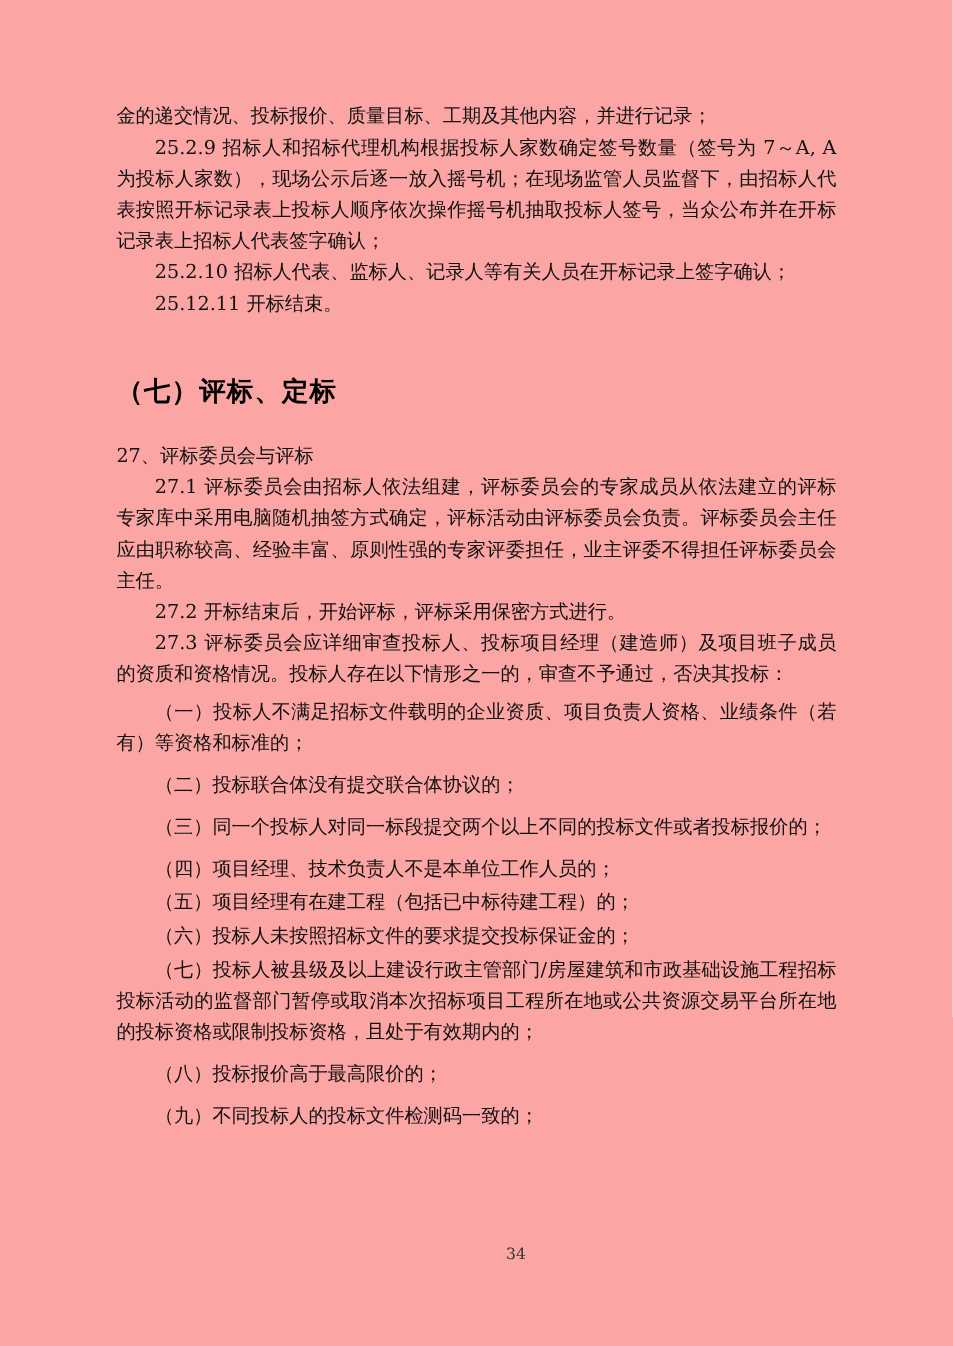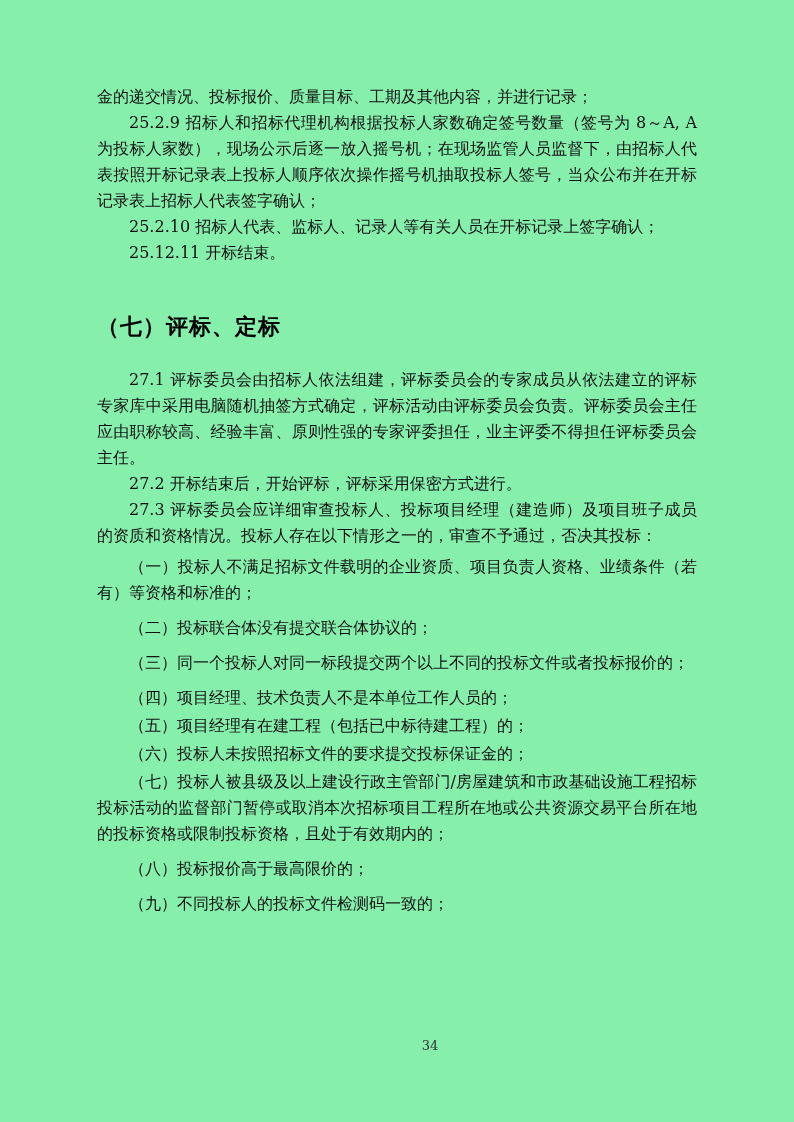--- a/index.html
+++ b/index.html
@@ -1,20 +1,20 @@
 <!DOCTYPE html>
 <html><head>
 <meta charset="utf-8">
 <style>
   html, body { margin: 0; padding: 0; background: #ffffff; }
   .page {
     position: relative;
     width: 794px;
     height: 1122px;
-    background: #86efac;
+    background: #fca5a5;
     color: #111;
     font-family: "DejaVu Serif", "Liberation Serif", serif;
     overflow: hidden;
   }
   .content {
     position: absolute;
     left: 97px;
     top: 84px;
     width: 600px;
   }
@@ -50,26 +50,27 @@
     padding-left: 33px;
   }
 </style>
 </head>
 <body>
 
 <div class="page">
   <div class="content">
 
     <p class="para noindent">金的递交情况、投标报价、质量目标、工期及其他内容，并进行记录；</p>
-    <p class="para">25.2.9 招标人和招标代理机构根据投标人家数确定签号数量（签号为 8～A, A为投标人家数），现场公示后逐一放入摇号机；在现场监管人员监督下，由招标人代表按照开标记录表上投标人顺序依次操作摇号机抽取投标人签号，当众公布并在开标记录表上招标人代表签字确认；</p>
+    <p class="para">25.2.9 招标人和招标代理机构根据投标人家数确定签号数量（签号为 7～A, A为投标人家数），现场公示后逐一放入摇号机；在现场监管人员监督下，由招标人代表按照开标记录表上投标人顺序依次操作摇号机抽取投标人签号，当众公布并在开标记录表上招标人代表签字确认；</p>
     <p class="para">25.2.10 招标人代表、监标人、记录人等有关人员在开标记录上签字确认；</p>
     <p class="para">25.12.11 开标结束。</p>
 
     <h1 class="heading">（七）评标、定标</h1>
 
+    <p class="para noindent">27、评标委员会与评标</p>
     <p class="para">27.1 评标委员会由招标人依法组建，评标委员会的专家成员从依法建立的评标专家库中采用电脑随机抽签方式确定，评标活动由评标委员会负责。评标委员会主任应由职称较高、经验丰富、原则性强的专家评委担任，业主评委不得担任评标委员会主任。</p>
     <p class="para">27.2 开标结束后，开始评标，评标采用保密方式进行。</p>
     <p class="para">27.3 评标委员会应详细审查投标人、投标项目经理（建造师）及项目班子成员的资质和资格情况。投标人存在以下情形之一的，审查不予通过，否决其投标：</p>
 
     <p class="para li-first">（一）投标人不满足招标文件载明的企业资质、项目负责人资格、业绩条件（若有）等资格和标准的；</p>
     <p class="para li-sp">（二）投标联合体没有提交联合体协议的；</p>
     <p class="para li-sp">（三）同一个投标人对同一标段提交两个以上不同的投标文件或者投标报价的；</p>
     <p class="para li-sp">（四）项目经理、技术负责人不是本单位工作人员的；</p>
     <p class="para li">（五）项目经理有在建工程（包括已中标待建工程）的；</p>
     <p class="para li">（六）投标人未按照招标文件的要求提交投标保证金的；</p>

